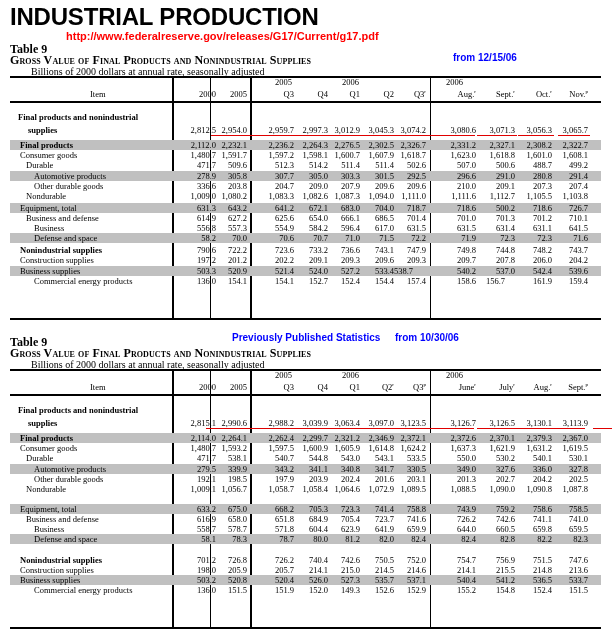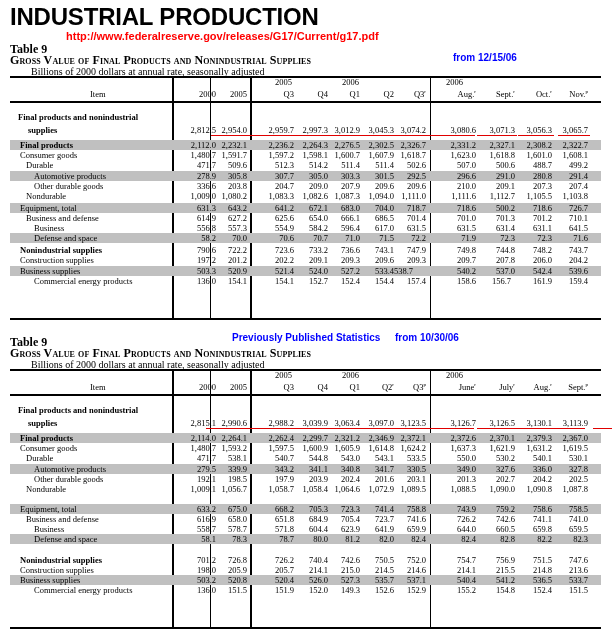--- a/index.html
+++ b/index.html
@@ -256,21 +256,21 @@
       <div class="row" style="top:200px">
         <div class="lbl" style="left:24px">Commercial energy products</div>
         <div class="cell" style="right:385px">136.0</div>
         <div class="cell" style="right:354px">154.1</div>
         <div class="cell" style="right:307px">154.1</div>
         <div class="cell" style="right:273px">152.7</div>
         <div class="cell" style="right:241px">152.4</div>
         <div class="cell" style="right:207px">154.4</div>
         <div class="cell" style="right:175px">157.4</div>
         <div class="cell" style="right:125px">158.6</div>
-        <div class="cell" style="right:90px">156.7</div>
+        <div class="cell" style="right:96px">156.7</div>
         <div class="cell" style="right:49px">161.9</div>
         <div class="cell" style="right:13px">159.4</div>
       </div>
       <div class="redline" style="left:201px;width:264px;top:59px"></div>
       <div class="redline" style="left:467px;width:40px;top:59px"></div>
       <div class="redline" style="left:508px;width:36px;top:59px"></div>
       <div class="redline" style="left:582px;width:0px;top:59px"></div>
       <div class="redline" style="left:548px;width:32px;top:59px"></div>
     </div>
   </div>

